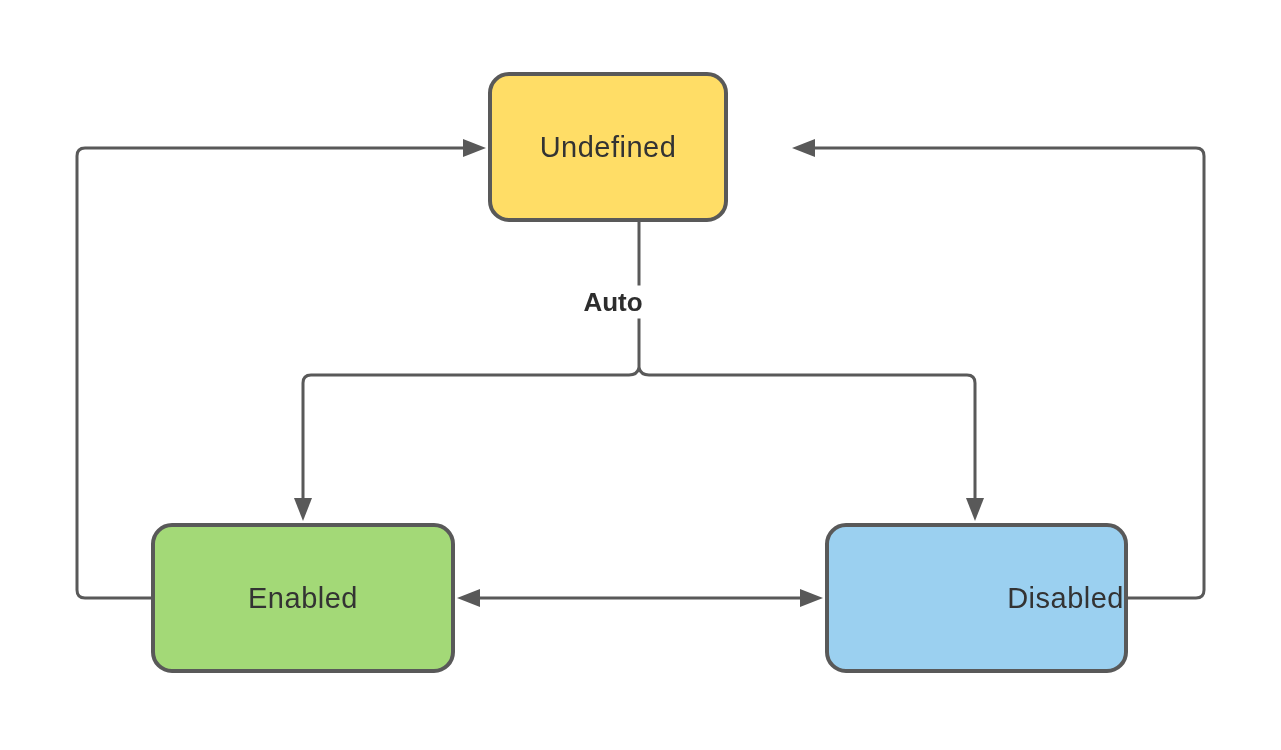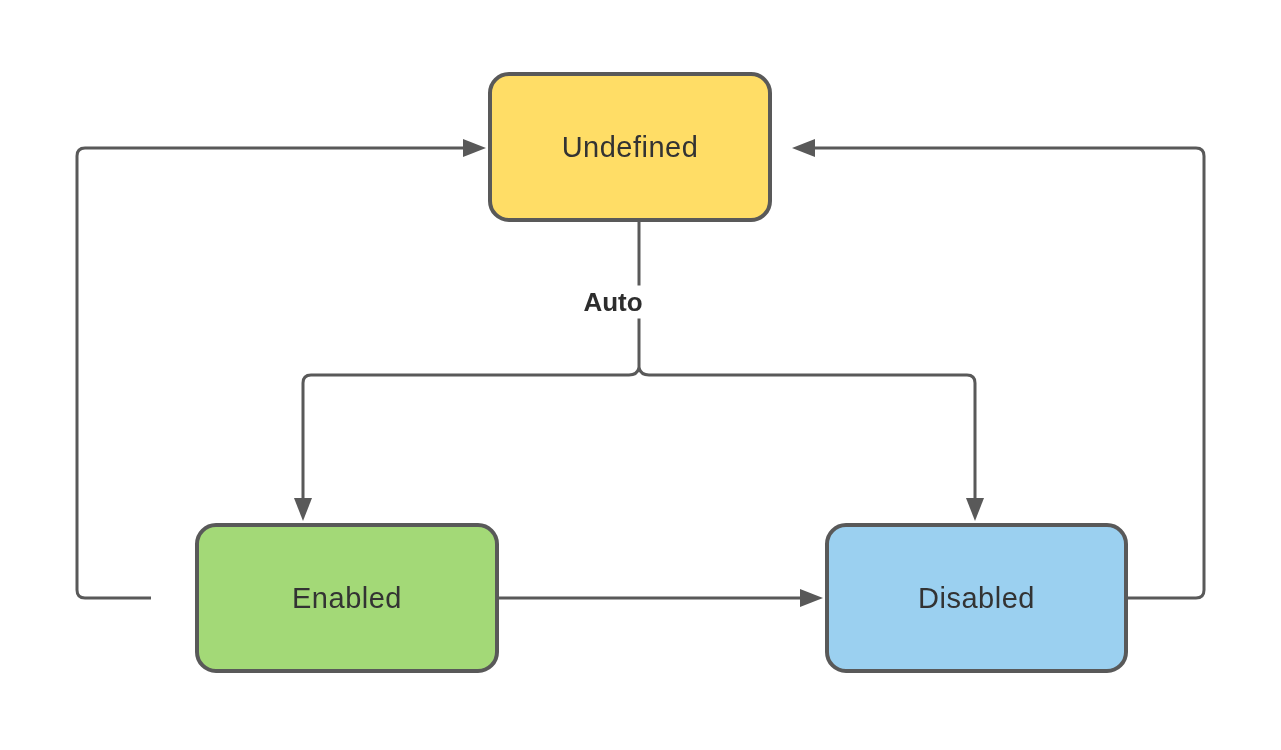--- a/index.html
+++ b/index.html
@@ -37,22 +37,22 @@
     height: 150px;
     border: 4px solid #595959;
     border-radius: 21px;
     display: flex;
     align-items: center;
     justify-content: center;
     font-size: 29px;
     color: #333333;
     letter-spacing: 0.5px;
   }
-  .node-undefined { left: 488px; top: 72px;  width: 284px; }
-  .node-enabled   { left: 151px; top: 523px; width: 304px; margin-left: 44px; }
+  .node-undefined { left: 488px; top: 72px;  width: 240px; }
+  .node-enabled   { left: 151px; top: 523px; width: 304px; }
   .node-disabled  { left: 825px; top: 523px; width: 303px; }
   .edge-label {
     position: absolute;
     left: 613px;
     top: 302px;
     transform: translate(-50%, -50%);
     background: #ffffff;
     padding: 1px 5px;
     font-size: 26px;
     font-weight: bold;
@@ -86,19 +86,19 @@
   </svg>
 
   <div class="state-node node-undefined" style="background: rgb(255, 221, 102);">
     <span>Undefined</span>
   </div>
 
   <div class="state-node node-enabled" style="background: rgb(163, 217, 119);">
     <span>Enabled</span>
   </div>
 
-  <div class="state-node node-disabled" style="background: rgb(155, 208, 240);">
+  <div class="state-node node-disabled" style="background: rgb(155, 208, 240); justify-content: flex-end;">
     <span>Disabled</span>
   </div>
 
   <div class="edge-label">Auto</div>
 
 </div>
 
 </body></html>

